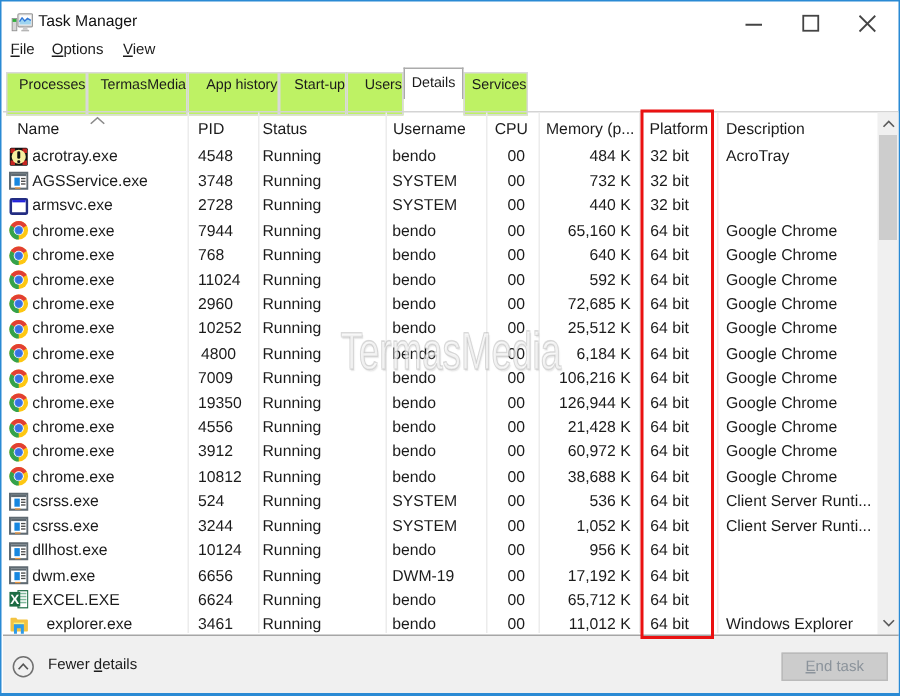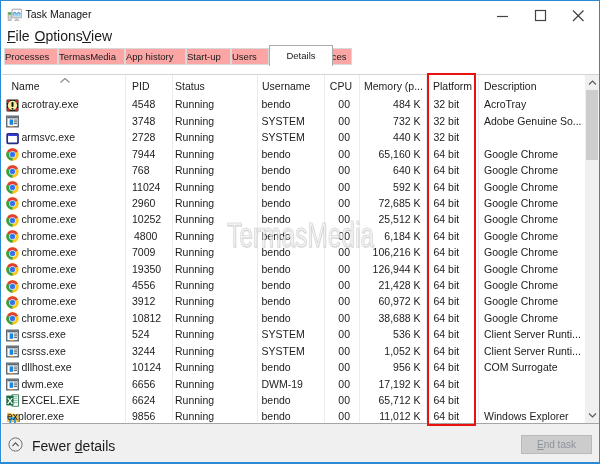--- a/index.html
+++ b/index.html
@@ -1,21 +1,21 @@
 <!DOCTYPE html>
 <html><head><meta charset="utf-8">
 <style>
 *{margin:0;padding:0;box-sizing:border-box}
 html,body{width:600px;height:466px;overflow:hidden}
 body{font-family:"Liberation Sans",sans-serif;background:#fff}
 .win{position:absolute;left:0;top:0;width:600px;height:464px;background:#fff;border:1px solid #2a8ad4;border-bottom-width:2px}
 .abs{position:absolute}
-.t11{font-size:14px;color:#1b1b1b;white-space:nowrap}
+.t11{font-size:10px;color:#1b1b1b;white-space:nowrap}
 .hdr{font-size:10.5px;color:#1b1b1b;white-space:nowrap}
-.tab{position:absolute;top:47px;height:17px;background:#fca5a5;border:1px solid #d9d9d9;font-size:9.5px;color:#1b1b1b;text-align:left;line-height:15px;white-space:nowrap}
+.tab{position:absolute;top:47px;height:29px;background:#bef264;border:1px solid #d9d9d9;font-size:9.5px;color:#1b1b1b;text-align:right;line-height:15px;white-space:nowrap}
 .seltab{position:absolute;top:44px;height:21px;background:#fff;border:1px solid #ababab;border-bottom:none;font-size:9.5px;color:#1b1b1b;text-align:center;line-height:19px;z-index:3}
 .vline{position:absolute;top:74px;width:1px;height:347px;background:#ececec}
 .row{position:absolute;left:1px;width:583px;height:16.42px}
 .cell{position:absolute;top:0;height:16.42px;line-height:16.42px;font-size:10.5px;color:#1b1b1b;white-space:nowrap}
 .icon{position:absolute;left:4px;top:1.5px;width:13px;height:13px}
 </style></head><body>
 <div class="win">
 <div class="abs" style="left:6px;top:7px;width:15px;height:15px">
 <svg width="15" height="15" viewBox="0 0 15 15">
         <rect x="1.1" y="4.3" width="3.1" height="8.2" fill="#d6d6d6" stroke="#8f8f8f" stroke-width="0.6"></rect>
@@ -35,21 +35,21 @@
 <line x1="94.5" y1="3.5" x2="84" y2="14" stroke="#444" stroke-width="1.2"></line>
 </svg>
 <div class="abs t11" style="left:6px;top:27px"><u>F</u>ile</div>
 <div class="abs t11" style="left:33.5px;top:27px"><u>O</u>ptions</div>
 <div class="abs t11" style="left:81px;top:27px"><u>V</u>iew</div>
 <div class="tab" style="left:3px;width:54px">Processes</div>
 <div class="tab" style="left:57px;width:67px">TermasMedia</div>
 <div class="tab" style="left:124px;width:61px">App history</div>
 <div class="tab" style="left:185px;width:45px">Start-up</div>
 <div class="tab" style="left:230px;width:38px">Users</div>
-<div class="seltab" style="left:268px;width:64px">Details</div>
+<div class="seltab" style="left:268px;width:40px">Details</div>
 <div class="tab" style="left:308px;width:43px">Services</div>
 <div class="abs" style="left:1px;top:73px;width:597px;height:1px;background:#d4d4d4"></div>
 <div class="vline" style="left:124px"></div>
 <div class="vline" style="left:171px"></div>
 <div class="vline" style="left:256px"></div>
 <div class="vline" style="left:323px"></div>
 <div class="vline" style="left:358px"></div>
 <div class="vline" style="left:425px"></div>
 <div class="vline" style="left:477px"></div>
 <svg class="abs" style="left:57px;top:75.5px" width="14" height="7" viewBox="0 0 14 7">
@@ -86,27 +86,27 @@
 <div class="row" style="top:111.82px">
       <span class="icon"><svg width="13" height="13" viewBox="0 0 13 13">
           <rect x="0.7" y="1.2" width="11.6" height="10.6" fill="#fff" stroke="#5f6a72" stroke-width="1.4"></rect>
           <rect x="1.4" y="1.9" width="10.2" height="1.5" fill="#5f6a72"></rect>
           <rect x="3.6" y="4.4" width="3.6" height="5.4" fill="#1787e0"></rect>
           <rect x="8" y="4.6" width="3" height="0.9" fill="#4a4a4a"></rect>
           <rect x="8" y="6.4" width="3" height="0.9" fill="#4a4a4a"></rect>
           <rect x="8" y="8.2" width="3" height="0.9" fill="#4a4a4a"></rect>
           <rect x="4" y="10.9" width="3.6" height="0.9" fill="#e8943d"></rect>
         </svg></span>
+      <span class="cell" style="left:19.5px">AGSService.exe</span>
       <span class="cell" style="left:130px">3748</span>
       <span class="cell" style="left:173px">Running</span>
       <span class="cell" style="left:259.5px">SYSTEM</span>
       <span class="cell" style="right:235px">00</span>
       <span class="cell" style="right:164.5px">732 K</span>
       <span class="cell" style="left:431.5px">32 bit</span>
-      <span class="cell" style="left:482px">Adobe Genuine So...</span>
     </div>
 <div class="row" style="top:128.24px">
       <span class="icon"><svg width="13" height="13" viewBox="0 0 13 13">
           <rect x="1.2" y="1.8" width="10.8" height="9.6" rx="0.8" fill="#fff" stroke="#222c82" stroke-width="1.7"></rect>
           <rect x="2.2" y="2.4" width="8.8" height="1.5" fill="#2222dd"></rect>
         </svg></span>
       <span class="cell" style="left:19.5px">armsvc.exe</span>
       <span class="cell" style="left:130px">2728</span>
       <span class="cell" style="left:173px">Running</span>
       <span class="cell" style="left:259.5px">SYSTEM</span>
@@ -360,21 +360,20 @@
           <rect x="8" y="8.2" width="3" height="0.9" fill="#4a4a4a"></rect>
           <rect x="4" y="10.9" width="3.6" height="0.9" fill="#e8943d"></rect>
         </svg></span>
       <span class="cell" style="left:19.5px">dllhost.exe</span>
       <span class="cell" style="left:130px">10124</span>
       <span class="cell" style="left:173px">Running</span>
       <span class="cell" style="left:259.5px">bendo</span>
       <span class="cell" style="right:235px">00</span>
       <span class="cell" style="right:164.5px">956 K</span>
       <span class="cell" style="left:431.5px">64 bit</span>
-      <span class="cell" style="left:482px">COM Surrogate</span>
     </div>
 <div class="row" style="top:374.54px">
       <span class="icon"><svg width="13" height="13" viewBox="0 0 13 13">
           <rect x="0.7" y="1.2" width="11.6" height="10.6" fill="#fff" stroke="#5f6a72" stroke-width="1.4"></rect>
           <rect x="1.4" y="1.9" width="10.2" height="1.5" fill="#5f6a72"></rect>
           <rect x="3.6" y="4.4" width="3.6" height="5.4" fill="#1787e0"></rect>
           <rect x="8" y="4.6" width="3" height="0.9" fill="#4a4a4a"></rect>
           <rect x="8" y="6.4" width="3" height="0.9" fill="#4a4a4a"></rect>
           <rect x="8" y="8.2" width="3" height="0.9" fill="#4a4a4a"></rect>
           <rect x="4" y="10.9" width="3.6" height="0.9" fill="#e8943d"></rect>
@@ -404,22 +403,22 @@
       <span class="cell" style="right:235px">00</span>
       <span class="cell" style="right:164.5px">65,712 K</span>
       <span class="cell" style="left:431.5px">64 bit</span>
     </div>
 <div class="row" style="top:407.38px">
       <span class="icon"><svg width="13" height="13" viewBox="0 0 13 13">
           <path d="M1 3.6 V2.4 a0.6 0.6 0 0 1 0.6-0.6 H4.8 l0.9 1.2 H12 a0.6 0.6 0 0 1 0.6 0.6 V10.4 a0.6 0.6 0 0 1-0.6 0.6 H1.6 A0.6 0.6 0 0 1 1 10.4 Z" fill="#f3c342"></path>
           <rect x="3.1" y="5.1" width="7" height="1.1" fill="#fdf583"></rect>
           <path d="M3.3 6.2 h6.6 v6.3 h-2 v-3.7 h-2.6 v3.7 h-2 z" fill="#2e9ae8"></path>
         </svg></span>
-      <span class="cell" style="left:5px">explorer.exe</span>
-      <span class="cell" style="left:130px">9856</span>
+      <span class="cell" style="left:29px">explorer.exe</span>
+      <span class="cell" style="left:130px">3461</span>
       <span class="cell" style="left:173px">Running</span>
       <span class="cell" style="left:259.5px">bendo</span>
       <span class="cell" style="right:235px">00</span>
       <span class="cell" style="right:164.5px">11,012 K</span>
       <span class="cell" style="left:431.5px">64 bit</span>
       <span class="cell" style="left:482px">Windows Explorer</span>
     </div>
 <div class="abs" style="left:584px;top:74px;width:14px;height:348px;background:#f0f0f0">
 <svg class="abs" style="left:3px;top:4px" width="9" height="8" viewBox="0 0 9 8">
         <polyline points="1,5.5 4.5,2 8,5.5" stroke="#5a5a5a" stroke-width="1.1" fill="none"></polyline>

